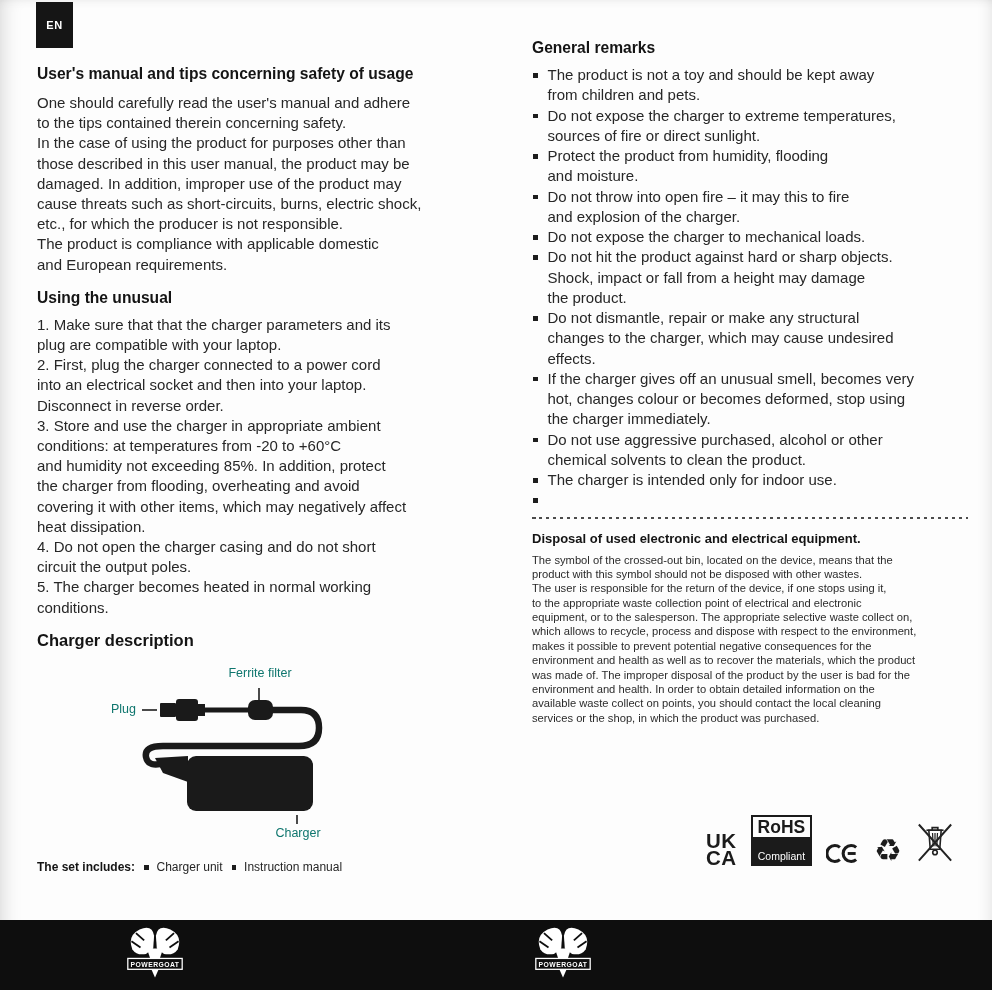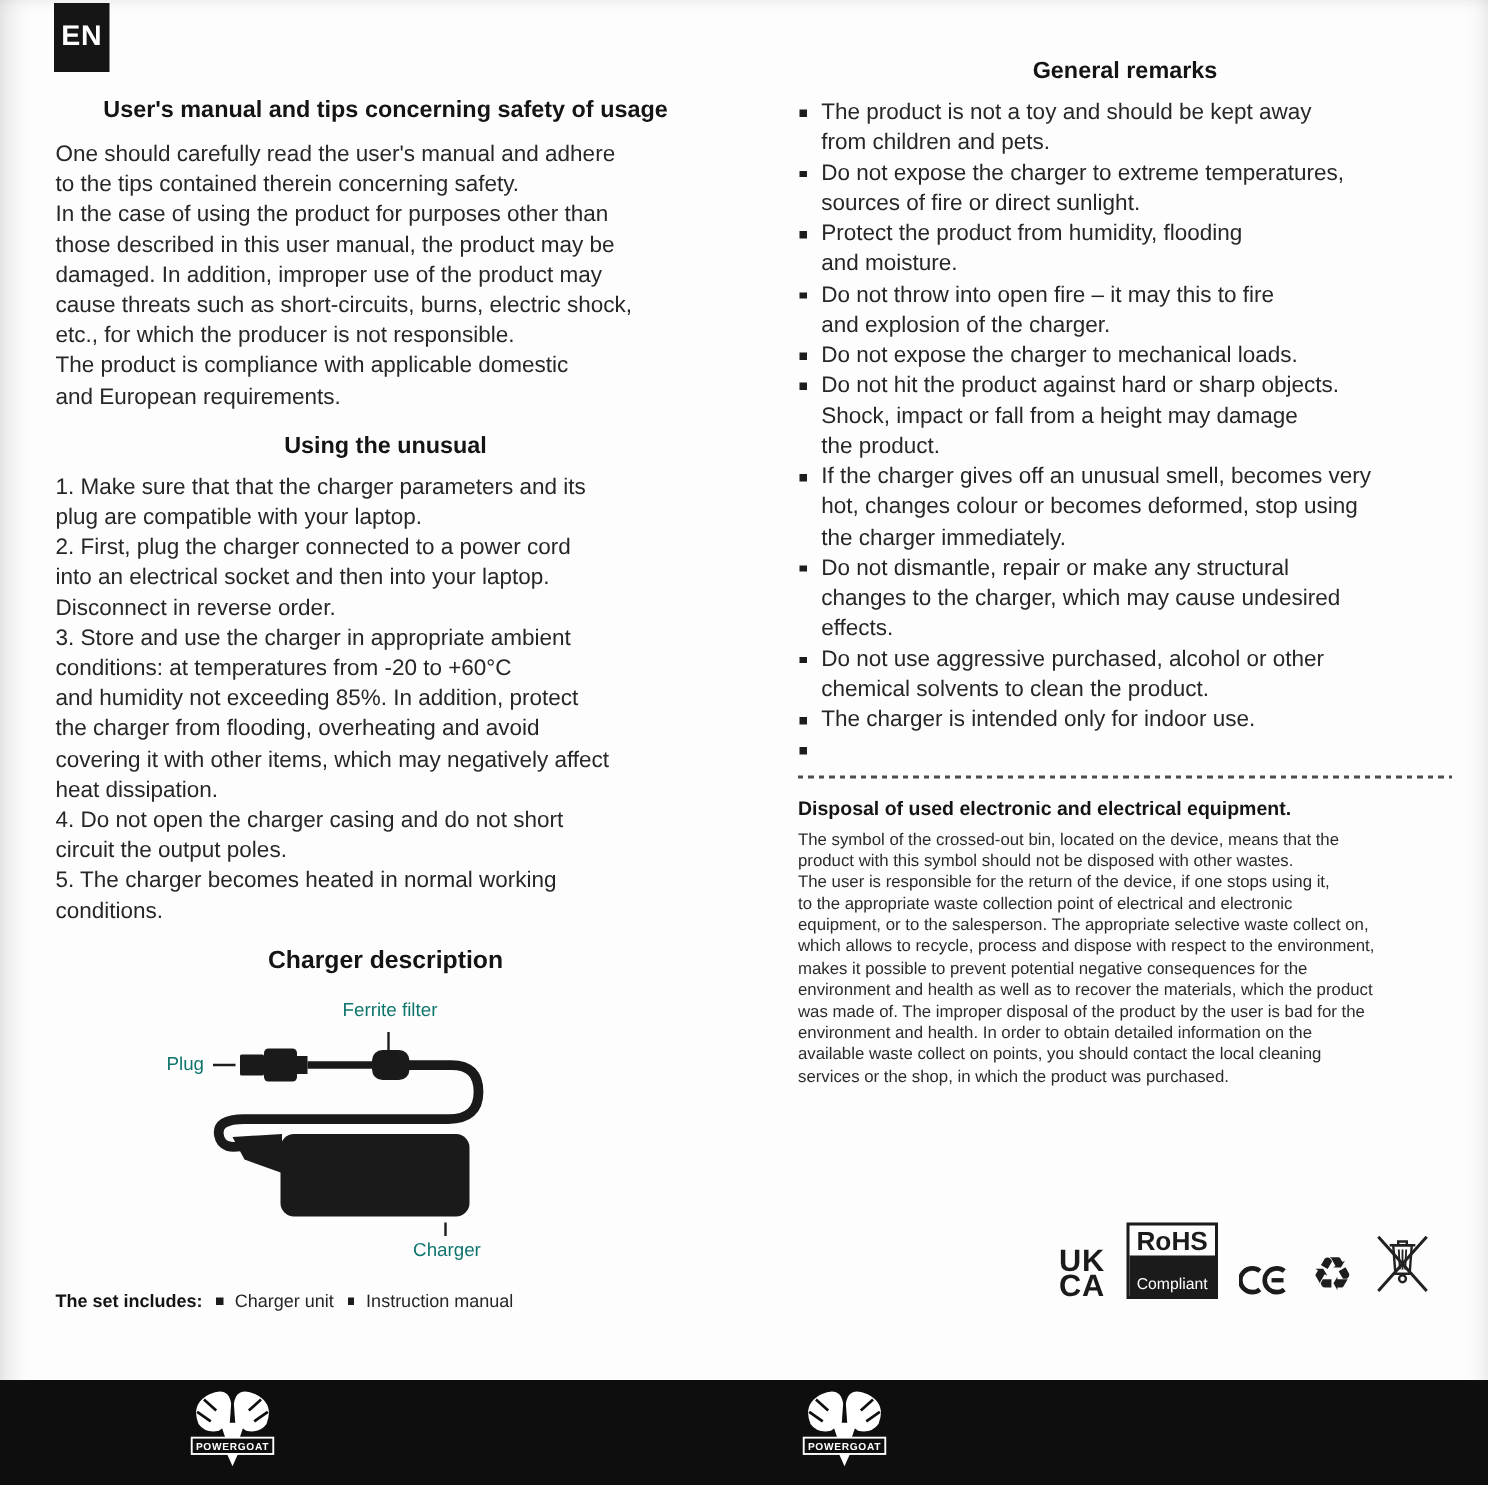--- a/index.html
+++ b/index.html
@@ -5,27 +5,27 @@
   html,body{margin:0;padding:0;background:#e8e8e8;}
   #page{
     position:relative;width:992px;height:990px;background:#fdfdfd;
     font-family:"Liberation Sans",sans-serif;color:#262626;overflow:hidden;
     box-shadow:inset 14px 0 20px -12px rgba(0,0,0,.16),
                inset -12px 0 16px -12px rgba(0,0,0,.12),
                inset 0 6px 14px -10px rgba(0,0,0,.10);
   }
   .en-badge{
     position:absolute;left:36px;top:2px;width:37px;height:46px;background:#151515;
-    color:#fff;font-weight:bold;font-size:19px;display:flex;align-items:center;justify-content:center;
+    color:#fff;font-weight:bold;font-size:11px;display:flex;align-items:center;justify-content:center;
     letter-spacing:.5px;
   }
   .col{position:absolute;}
   .col-left{left:37px;top:64px;width:440px;}
   .col-right{left:532px;top:38px;width:436px;}
-  .h{font-size:15.6px;line-height:19px;font-weight:bold;color:#141414;margin:0 0 10px;text-align:center;}
+  .h{font-size:15.6px;line-height:19px;font-weight:bold;color:#141414;margin:0 0 10px;}
   .h2{margin:0 0 8px;}
   .h-lg{font-size:16.5px;line-height:20px;margin:0 0 8px;}
   .body{font-size:15px;line-height:20.2px;margin:0 0 13px;white-space:pre-line;color:#272727;}
   .body.list{margin:0 0 12px;}
   .bullets{margin:0;}
   .li{display:flex;}
   .sq{flex:none;width:4.5px;height:4.5px;background:#1d1d1d;margin:8px 10px 0 1px;}
   .btext{font-size:15px;line-height:20.25px;white-space:pre-line;color:#272727;}
   .divider{height:2px;margin:14px 0 12px;
     background:repeating-linear-gradient(90deg,#4c4c4c 0 3.5px,transparent 3.5px 7px);}
@@ -155,29 +155,29 @@
           <span class="btext">Do not expose the charger to mechanical loads.</span>
         </div>
       <div class="li">
           <span class="sq"></span>
           <span class="btext">Do not hit the product against hard or sharp objects.
 Shock, impact or fall from a height may damage
 the product.</span>
         </div>
       <div class="li">
           <span class="sq"></span>
+          <span class="btext">Do not dismantle, repair or make any structural
+changes to the charger, which may cause undesired
+effects.</span>
+        </div>
+      <div class="li">
+          <span class="sq"></span>
           <span class="btext">If the charger gives off an unusual smell, becomes very
 hot, changes colour or becomes deformed, stop using
 the charger immediately.</span>
-        </div>
-      <div class="li">
-          <span class="sq"></span>
-          <span class="btext">Do not dismantle, repair or make any structural
-changes to the charger, which may cause undesired
-effects.</span>
         </div>
       <div class="li">
           <span class="sq"></span>
           <span class="btext">Do not use aggressive purchased, alcohol or other
 chemical solvents to clean the product.</span>
         </div>
       <div class="li">
           <span class="sq"></span>
           <span class="btext">The charger is intended only for indoor use.</span>
         </div>

